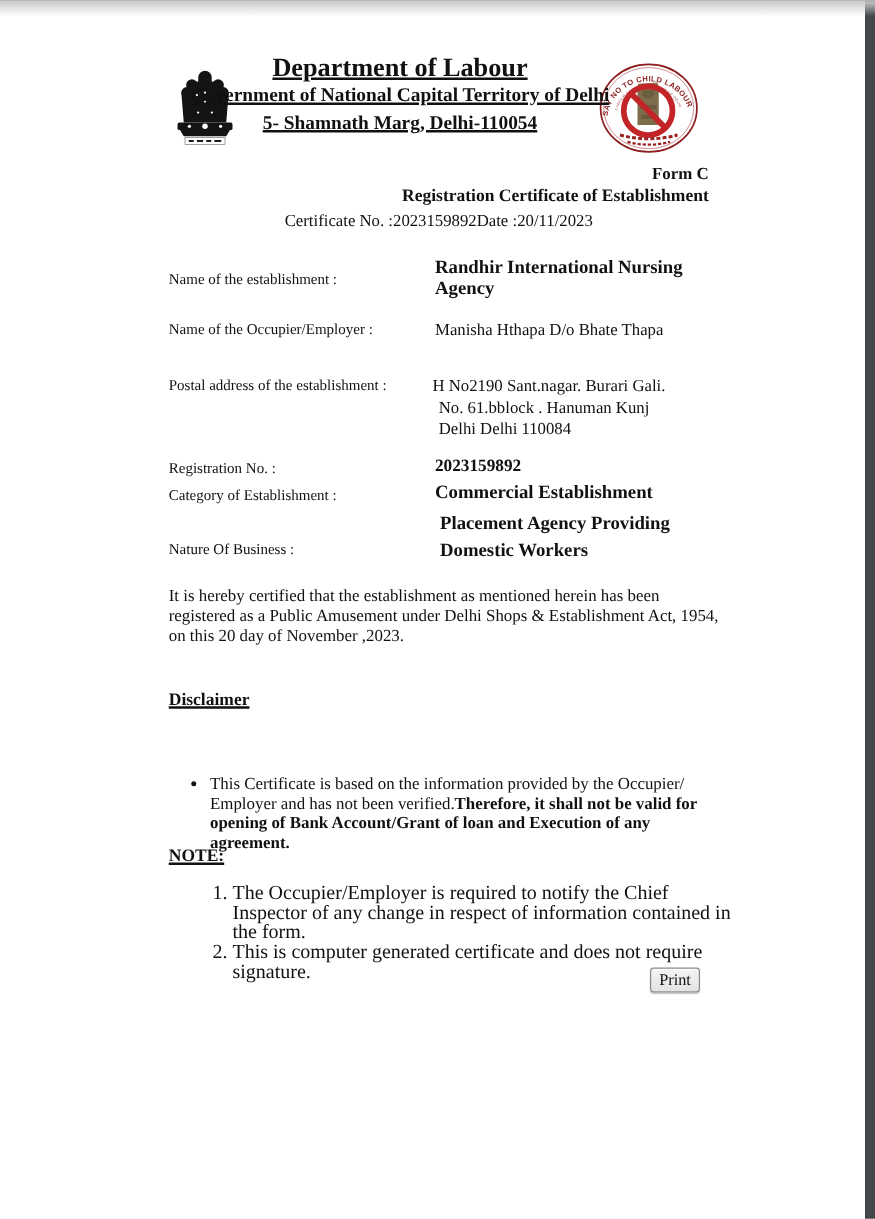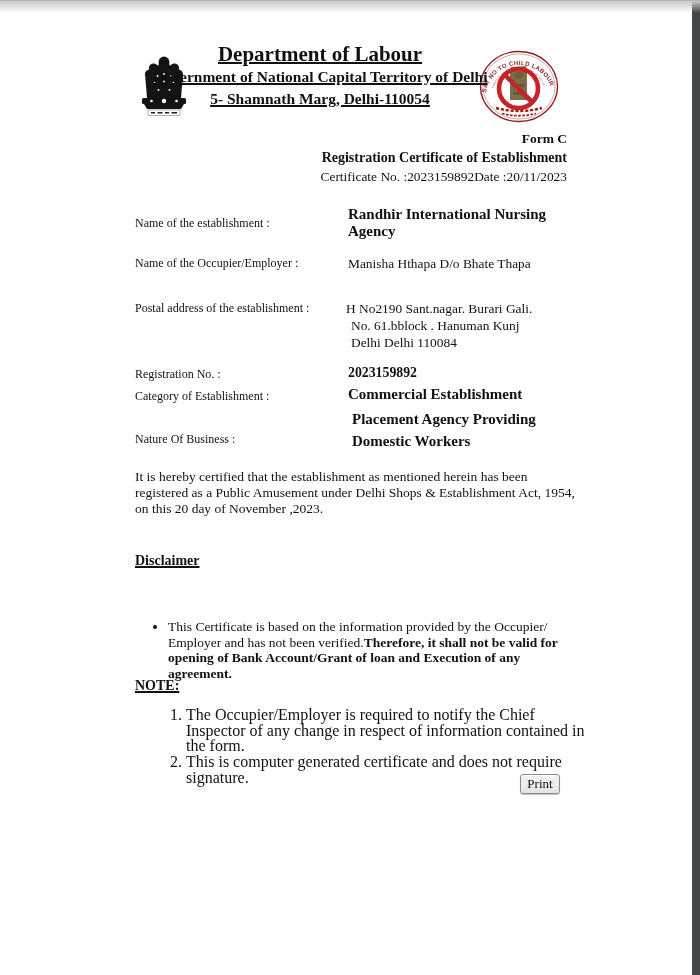--- a/index.html
+++ b/index.html
@@ -17,21 +17,21 @@
   .hdr-text{position:absolute;left:145px;top:42px;width:350px;text-align:center;line-height:1.22;}
   .dept{font-size:21px;font-weight:bold;text-decoration:underline;text-decoration-thickness:2px;}
   .govline,.addrline{font-size:15.5px;font-weight:bold;text-decoration:underline;text-decoration-thickness:1.5px;}
   .addrline{display:inline-block;margin-top:3px;}
 
   .form-block{position:absolute;left:135px;top:131px;width:432px;text-align:right;}
   .form-c{font-size:13.5px;font-weight:bold;}
   .cert-title{font-size:14px;font-weight:bold;margin-top:3px;}
 
   .meta-row{position:absolute;left:135px;top:169px;width:432px;display:flex;
-       justify-content:flex-end;font-size:13.4px;}
+       justify-content:center;font-size:13.4px;}
 
   .lbl{position:absolute;left:135px;font-size:12px;}
   .val{position:absolute;left:348px;font-size:13.4px;}
   .val.b{font-weight:bold;font-size:15px;}
 
   .est-val{top:206px;width:224px;line-height:16.5px;}
   .postal-val{top:300px;width:220px;line-height:17px;}
   .postal-val span{display:block;}
   .postal-val span + span{padding-left:5px;}
   .nature-val{top:408px;width:215px;line-height:22px;padding-left:4px;}

